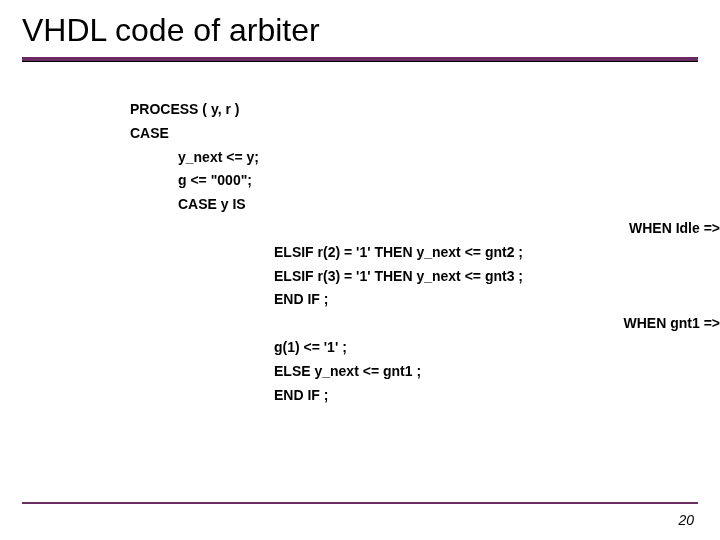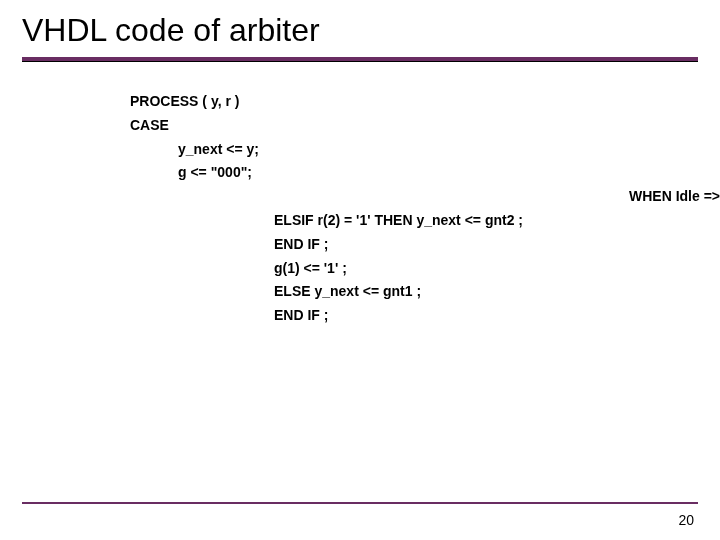--- a/index.html
+++ b/index.html
@@ -21,21 +21,21 @@
       color: #000;
       padding: 12px 0 8px 22px;
     }
     .title-underline {
       margin: 0 22px;
       height: 5px;
       background: #692d62;
       border-bottom: 1px solid #000;
     }
     .code-block {
-      margin-top: 28px;
+      margin-top: 36px;
       margin-left: 130px;
       font-size: 14px;
       font-weight: bold;
       color: #000;
       line-height: 1.7;
       font-family: Arial, Helvetica, sans-serif;
     }
     .ind1 { padding-left: 48px; }
     .ind2 { padding-left: 96px; text-align: right; }
     .ind3 { padding-left: 144px; }
@@ -46,35 +46,39 @@
       bottom: 36px;
       height: 2px;
       background: #692d62;
     }
     .page-number {
       position: absolute;
       right: 26px;
       bottom: 12px;
       font-size: 14px;
       color: #000;
+      font-style: italic;
     }
   </style>
 </head>
 <body>
 
 <div class="title">VHDL code of arbiter</div>
 <div class="title-underline"></div>
 
 <div class="code-block">
   <div class="ind0">PROCESS ( y, r )</div>
   <div class="ind0">CASE</div>
   <div class="ind1">y_next &lt;= y;</div>
   <div class="ind1">g &lt;= "000";</div>
+  <div class="ind1">CASE y IS</div>
   <div class="ind2">WHEN Idle =&gt;</div>
   <div class="ind3">ELSIF r(2) = '1' THEN y_next &lt;= gnt2 ;</div>
+  <div class="ind3">ELSIF r(3) = '1' THEN y_next &lt;= gnt3 ;</div>
   <div class="ind3">END IF ;</div>
+  <div class="ind2">WHEN gnt1 =&gt;</div>
   <div class="ind3">g(1) &lt;= '1' ;</div>
   <div class="ind3">ELSE y_next &lt;= gnt1 ;</div>
   <div class="ind3">END IF ;</div>
 </div>
 
 <div class="bottom-rule"></div>
 <div class="page-number">20</div>
 
 </body></html>

